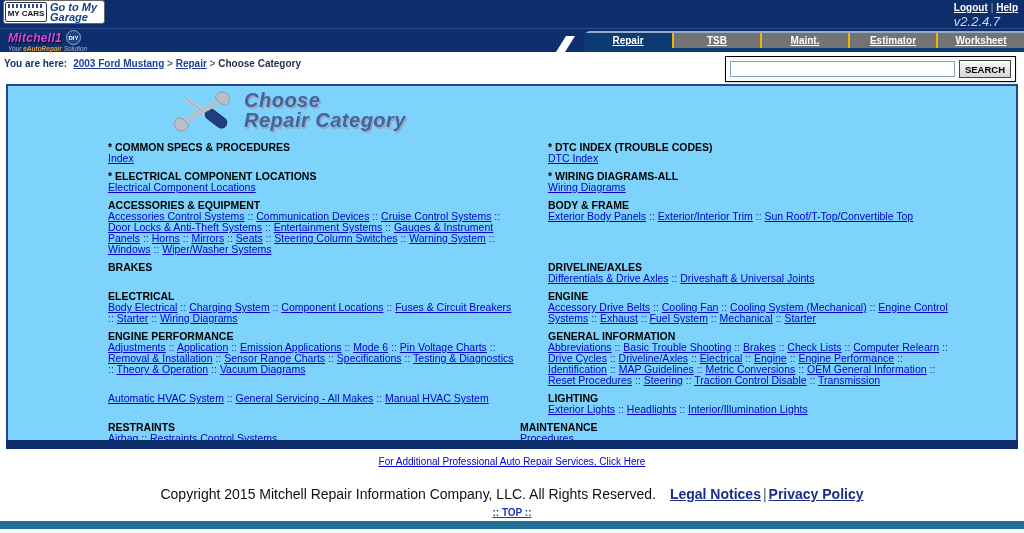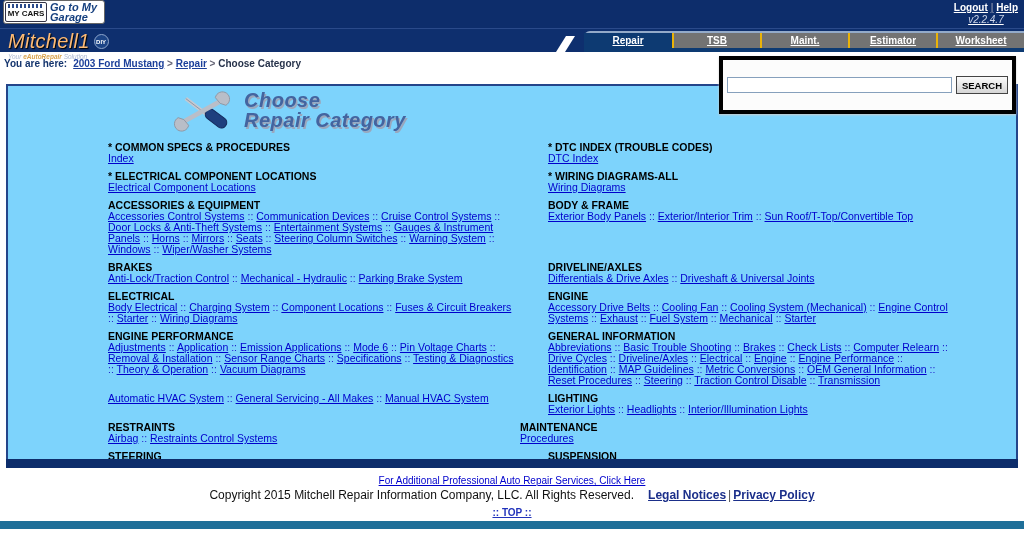--- a/index.html
+++ b/index.html
@@ -6,48 +6,48 @@
   html,body { width:1024px; height:533px; overflow:hidden; background:#fff;
               font-family:"Liberation Sans", sans-serif; position:relative; }
 
   
   .topbar { height:28px; background:#0d2d6b; display:flex; justify-content:space-between; align-items:flex-start; padding:0 6px 0 3px; }
   .garage-btn { background:#fff; border:1px solid #666; border-radius:3px; display:flex; align-items:stretch; height:24px; cursor:pointer; }
   .plate { border:1px solid #334; border-radius:2px; margin:1px; width:42px; display:flex; flex-direction:column; align-items:center; background:#fdfdfd; }
   .plate-top { width:36px; height:4px; margin-top:1px; background:repeating-linear-gradient(90deg,#2a4a8a 0 2px,#fff 2px 4px); }
   .plate-text { font-size:8px; font-weight:bold; color:#111; letter-spacing:0; margin-top:1px; }
   .garage-label { width:56px; font-size:11px; font-weight:bold; font-style:italic; color:#16407f; padding:1px 2px; line-height:10px; }
-  .top-right { text-align:center; color:#fff; font-size:10px; padding-top:2px;text-decoration:underline; }
+  .top-right { text-align:left; color:#fff; font-size:10px; padding-top:2px; }
   .top-right a { color:#fff; font-weight:bold; text-decoration:underline; cursor:pointer; }
   .top-right .pipe { color:#aab; margin:0 3px; }
-  .version { font-size:10px; font-style:italic; color:#cdd6ea; margin-top:1px; }
+  .version { font-size:13px; font-style:italic; color:#cdd6ea; margin-top:1px; }
 
   
   .brandbar { height:24px; background:#0e2f6e; border-top:1px solid #2a4a8a; display:flex; justify-content:space-between; }
   .logo { padding:1px 0 0 8px; position:relative; }
   .logo-line { display:flex; align-items:center; }
-  .logo-text { color:#fdba74; font-size:20px; font-weight:normal; font-style:italic; letter-spacing:.3px; text-shadow:1px 1px 1px #000; }
+  .logo-text { color:#d946ef; font-size:12px; font-weight:bold; font-style:italic; letter-spacing:.3px; text-shadow:1px 1px 1px #000; }
   .diy-badge { margin-left:4px; width:15px; height:15px; border-radius:50%; background:#1c4486; border:1px solid #8ea6cc; color:#fff; font-size:6px; font-weight:bold; display:flex; align-items:center; justify-content:center; }
   .tagline { font-size:6.5px; color:#aab6d0; font-style:italic; }
   .tagline b { color:#d8a24e; }
   .tabs-zone { display:flex; align-items:flex-end; }
   .slash { width:9px; height:16px; background:#fff; transform:skewX(-32deg); margin-right:14px; align-self:flex-end; }
   .tabs { display:flex; border-top:2px solid #93aac9; border-radius:6px 0 0 0; background:#16568e; border-bottom:4px solid #0d3a72; }
   .tab { width:88px; text-align:center; font-size:10px; font-weight:bold; color:#fff; text-decoration:underline; padding:2px 0 2px; border-left:2px solid #eab308; cursor:pointer; background:#737373; }
   .tab:first-child { border-left:none; }
   .tab.active { background:#0d3a72; }
 
   
   .crumb-row { height:32px; display:flex; justify-content:space-between; align-items:flex-start; padding:4px 8px 0 4px; background:#fff; }
   .breadcrumb { font-size:10px; font-weight:bold; color:#15356e; padding-top:2px; }
   .bc-prefix { margin-right:6px; }
   .bc-item.link { color:#1b3f9a; text-decoration:underline; cursor:pointer; }
   .bc-item { color:#26324a; }
   .bc-sep { color:#667; font-weight:bold; }
-  .search-box { display:flex; align-items:center; gap:4px; border:4px solid #000000; background:#fcfcfc; box-shadow:0 1px 2px #ccc; padding:16px 4px; }
+  .search-box { display:flex; align-items:center; gap:4px; border:1px solid #000000; background:#fcfcfc; box-shadow:0 1px 2px #ccc; padding:3px 4px; }
   .search-box input { width:225px; height:16px; border:1px solid #86a0bc; font-size:10px; padding:0 2px; }
   .search-box button { font-size:9.5px; font-weight:bold; color:#000; background:linear-gradient(#fafafa,#d6d6d6); border:1px solid #444; padding:1px 5px; height:18px; cursor:pointer; font-family:"Liberation Sans",sans-serif; }
 
   
   .main-box { margin:0 6px; height:407px; border:2px solid #24458a; background:#7dd3fc; overflow:hidden; padding:4px 0 0 0; }
   .page-header { display:flex; align-items:flex-start; margin-left:162px; height:44px; }
   .tools-icon { width:64px; height:42px; }
   .page-title { margin-left:10px; font-size:20px; line-height:20px; font-weight:bold; font-style:italic; color:#44649f; text-shadow:1.5px 1.5px 0 #9aa7bd; letter-spacing:.5px; }
 
   .cat-rows { margin-left:100px; margin-top:8px; }
@@ -57,21 +57,21 @@
   .cat-title { font-size:10.5px; line-height:11px; font-weight:bold; color:#000; }
   .cat-links { font-size:10.5px; line-height:11px; }
   .cat-links a { color:#0000cc; text-decoration:underline; cursor:pointer; }
   .cat-links .sep { color:#2222cc; }
 
   
   .footer-area { position:absolute; left:0; right:0; bottom:4px; }
   .navy-bar { height:9px; background:#0d2d6b; margin:0 6px; }
   .footer-text { text-align:center; padding:2px 0 1px; background:#fff; }
   .promo-link { font-size:10px; color:#0000cc; text-decoration:underline; cursor:pointer; }
-  .copy-line { font-size:12px; color:#111; margin-top:0; }
+  .copy-line { font-size:14px; color:#111; margin-top:17px; }
   .copy-line a { color:#1b2f8a; font-weight:bold; text-decoration:underline; cursor:pointer; }
   .copy-line .pipe { color:#555; margin:0 2px; }
   .copy-sp { display:inline-block; width:14px; }
   .top-link { display:inline-block; margin-top:1px; font-size:10px; font-weight:bold; color:#2233bb; text-decoration:underline; cursor:pointer; }
   .teal-bar { height:8px; background:#1f6f99; }
 </style>
 </head>
 <body>
 
 <div class="topbar">
@@ -164,21 +164,20 @@
           <div class="cat-links"><a>Accessories Control Systems</a><span class="sep"> :: </span><a>Communication Devices</a><span class="sep"> :: </span><a>Cruise Control Systems</a><span class="sep"> :: </span><a>Door Locks &amp; Anti-Theft Systems</a><span class="sep"> :: </span><a>Entertainment Systems</a><span class="sep"> :: </span><a>Gauges &amp; Instrument Panels</a><span class="sep"> :: </span><a>Horns</a><span class="sep"> :: </span><a>Mirrors</a><span class="sep"> :: </span><a>Seats</a><span class="sep"> :: </span><a>Steering Column Switches</a><span class="sep"> :: </span><a>Warning System</a><span class="sep"> :: </span><a>Windows</a><span class="sep"> :: </span><a>Wiper/Washer Systems</a></div>
         </div>
         <div class="cat-cell right">
           <div class="cat-title">BODY &amp; FRAME</div>
           <div class="cat-links"><a>Exterior Body Panels</a><span class="sep"> :: </span><a>Exterior/Interior Trim</a><span class="sep"> :: </span><a>Sun Roof/T-Top/Convertible Top</a></div>
         </div>
       </div>
       <div class="cat-row">
         <div class="cat-cell left">
           <div class="cat-title">BRAKES</div>
-          <div class="cat-links"><a>Anti-Lock/Traction Control</a><span class="sep"> :: </span><a>Mechanical - Hydraulic</a><span class="sep"> :: </span><a>Parking Brake System</a></div>
         </div>
         <div class="cat-cell right">
           <div class="cat-title">DRIVELINE/AXLES</div>
           <div class="cat-links"><a>Differentials &amp; Drive Axles</a><span class="sep"> :: </span><a>Driveshaft &amp; Universal Joints</a></div>
         </div>
       </div>
       <div class="cat-row">
         <div class="cat-cell left">
           <div class="cat-title">ELECTRICAL</div>
           <div class="cat-links"><a>Body Electrical</a><span class="sep"> :: </span><a>Charging System</a><span class="sep"> :: </span><a>Component Locations</a><span class="sep"> :: </span><a>Fuses &amp; Circuit Breakers</a><span class="sep"> :: </span><a>Starter</a><span class="sep"> :: </span><a>Wiring Diagrams</a></div>

